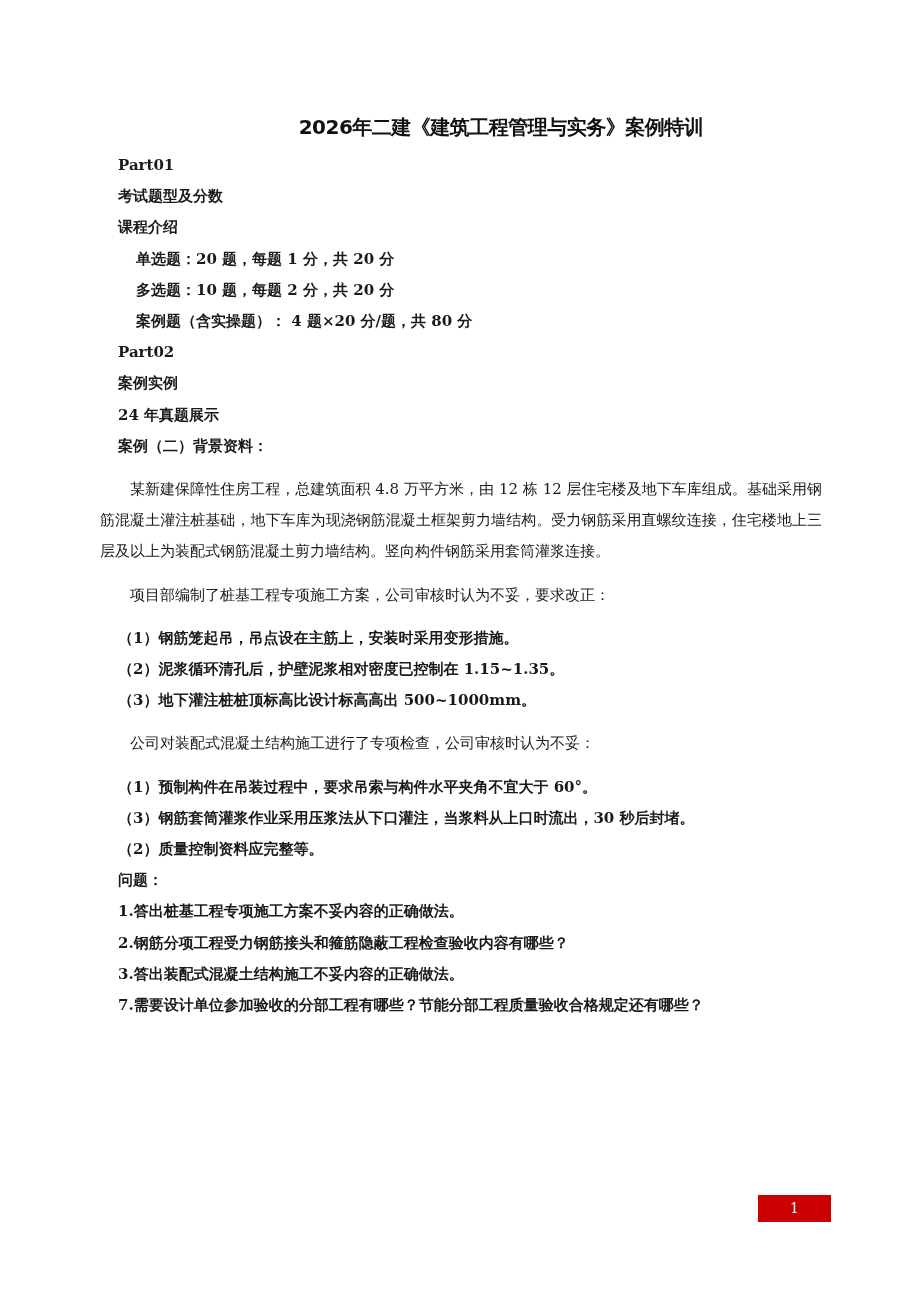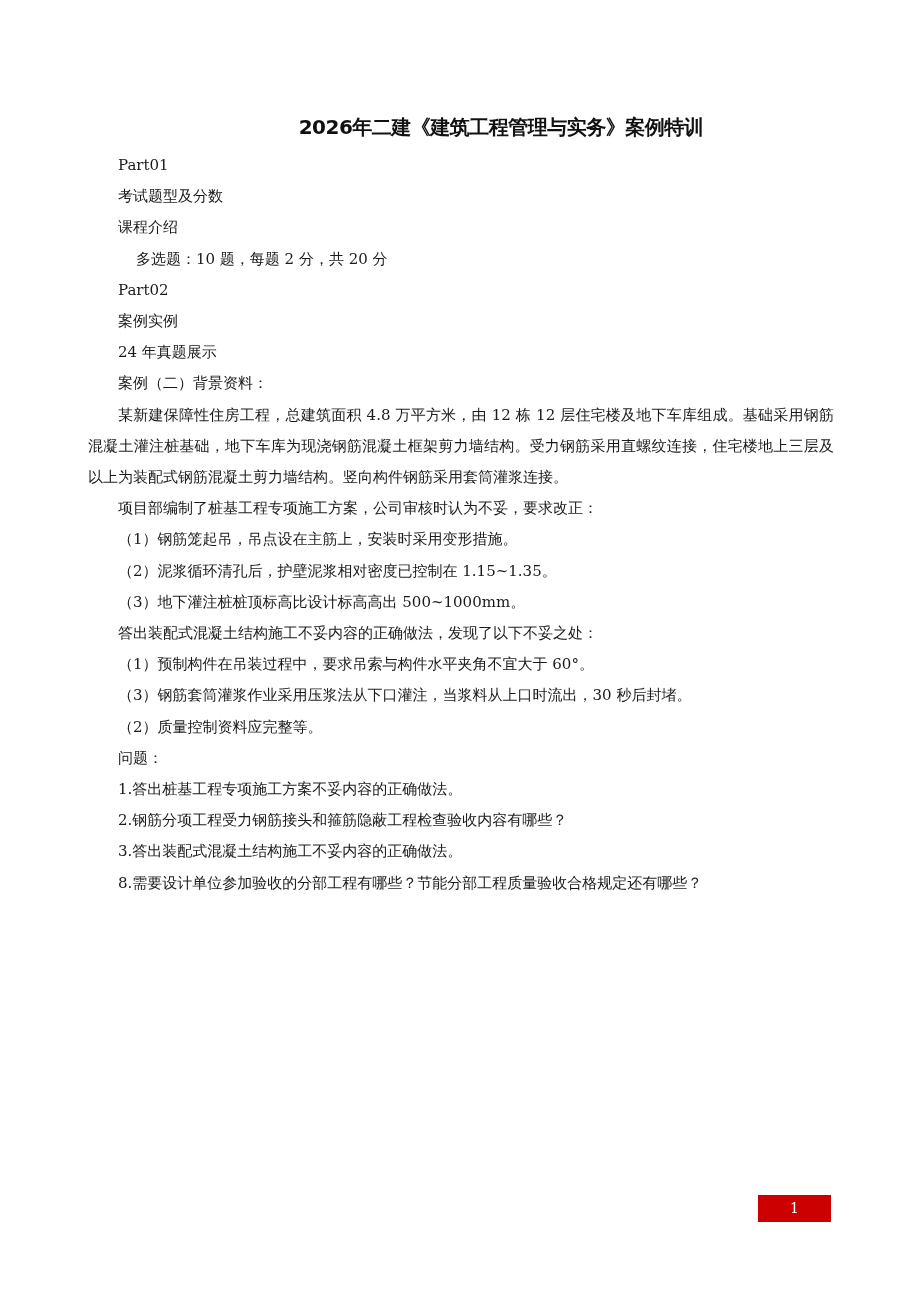--- a/index.html
+++ b/index.html
@@ -41,23 +41,24 @@
       left: 88px;
       top: 150px;
       width: 746px;
       font-size: 15px;
       line-height: 31.2px;
     }
     .line {
       margin: 0;
       padding: 0;
       white-space: nowrap;
+      font-weight: bold;
     }
     .p-indent {
-      margin: 0;
+      margin: 12px;
       padding: 0;
       text-indent: 30px;
       text-align: justify;
       text-align-last: left;
     }
     .l1 { padding-left: 30px; }
     .l2 { padding-left: 48px; }
     .page-number {
       position: absolute;
       left: 758px;
@@ -76,40 +77,42 @@
 <body>
 
 <div class="page">
 
   <div class="title">2026年二建《建筑工程管理与实务》案例特训</div>
 
   <div class="content">
     <p class="line l1">Part01</p>
     <p class="line l1">考试题型及分数</p>
     <p class="line l1">课程介绍</p>
+    <p class="line l2">单选题：20 题，每题 1 分，共 20 分</p>
     <p class="line l2">多选题：10 题，每题 2 分，共 20 分</p>
+    <p class="line l2">案例题（含实操题）： 4 题×20 分/题，共 80 分</p>
 
     <p class="line l1">Part02</p>
     <p class="line l1">案例实例</p>
     <p class="line l1">24 年真题展示</p>
     <p class="line l1">案例（二）背景资料：</p>
 
     <p class="p-indent">某新建保障性住房工程，总建筑面积 4.8 万平方米，由 12 栋 12 层住宅楼及地下车库组成。基础采用钢筋混凝土灌注桩基础，地下车库为现浇钢筋混凝土框架剪力墙结构。受力钢筋采用直螺纹连接，住宅楼地上三层及以上为装配式钢筋混凝土剪力墙结构。竖向构件钢筋采用套筒灌浆连接。</p>
     <p class="p-indent">项目部编制了桩基工程专项施工方案，公司审核时认为不妥，要求改正：</p>
     <p class="line l1">（1）钢筋笼起吊，吊点设在主筋上，安装时采用变形措施。</p>
     <p class="line l1">（2）泥浆循环清孔后，护壁泥浆相对密度已控制在 1.15~1.35。</p>
     <p class="line l1">（3）地下灌注桩桩顶标高比设计标高高出 500~1000mm。</p>
 
-    <p class="p-indent">答出装配式混凝土结构施工不妥内容的正确做法，发现了以下不妥之处：</p>
+    <p class="p-indent">公司对装配式混凝土结构施工进行了专项检查，公司审核时认为不妥：</p>
     <p class="line l1">（1）预制构件在吊装过程中，要求吊索与构件水平夹角不宜大于 60°。</p>
     <p class="line l1">（3）钢筋套筒灌浆作业采用压浆法从下口灌注，当浆料从上口时流出，30 秒后封堵。</p>
 
     <p class="line l1">（2）质量控制资料应完整等。</p>
 
     <p class="line l1">问题：</p>
     <p class="line l1">1.答出桩基工程专项施工方案不妥内容的正确做法。</p>
     <p class="line l1">2.钢筋分项工程受力钢筋接头和箍筋隐蔽工程检查验收内容有哪些？</p>
     <p class="line l1">3.答出装配式混凝土结构施工不妥内容的正确做法。</p>
-    <p class="line l1">8.需要设计单位参加验收的分部工程有哪些？节能分部工程质量验收合格规定还有哪些？</p>
+    <p class="line l1">7.需要设计单位参加验收的分部工程有哪些？节能分部工程质量验收合格规定还有哪些？</p>
   </div>
 
   <div class="page-number">1</div>
 </div>
 
 </body></html>

